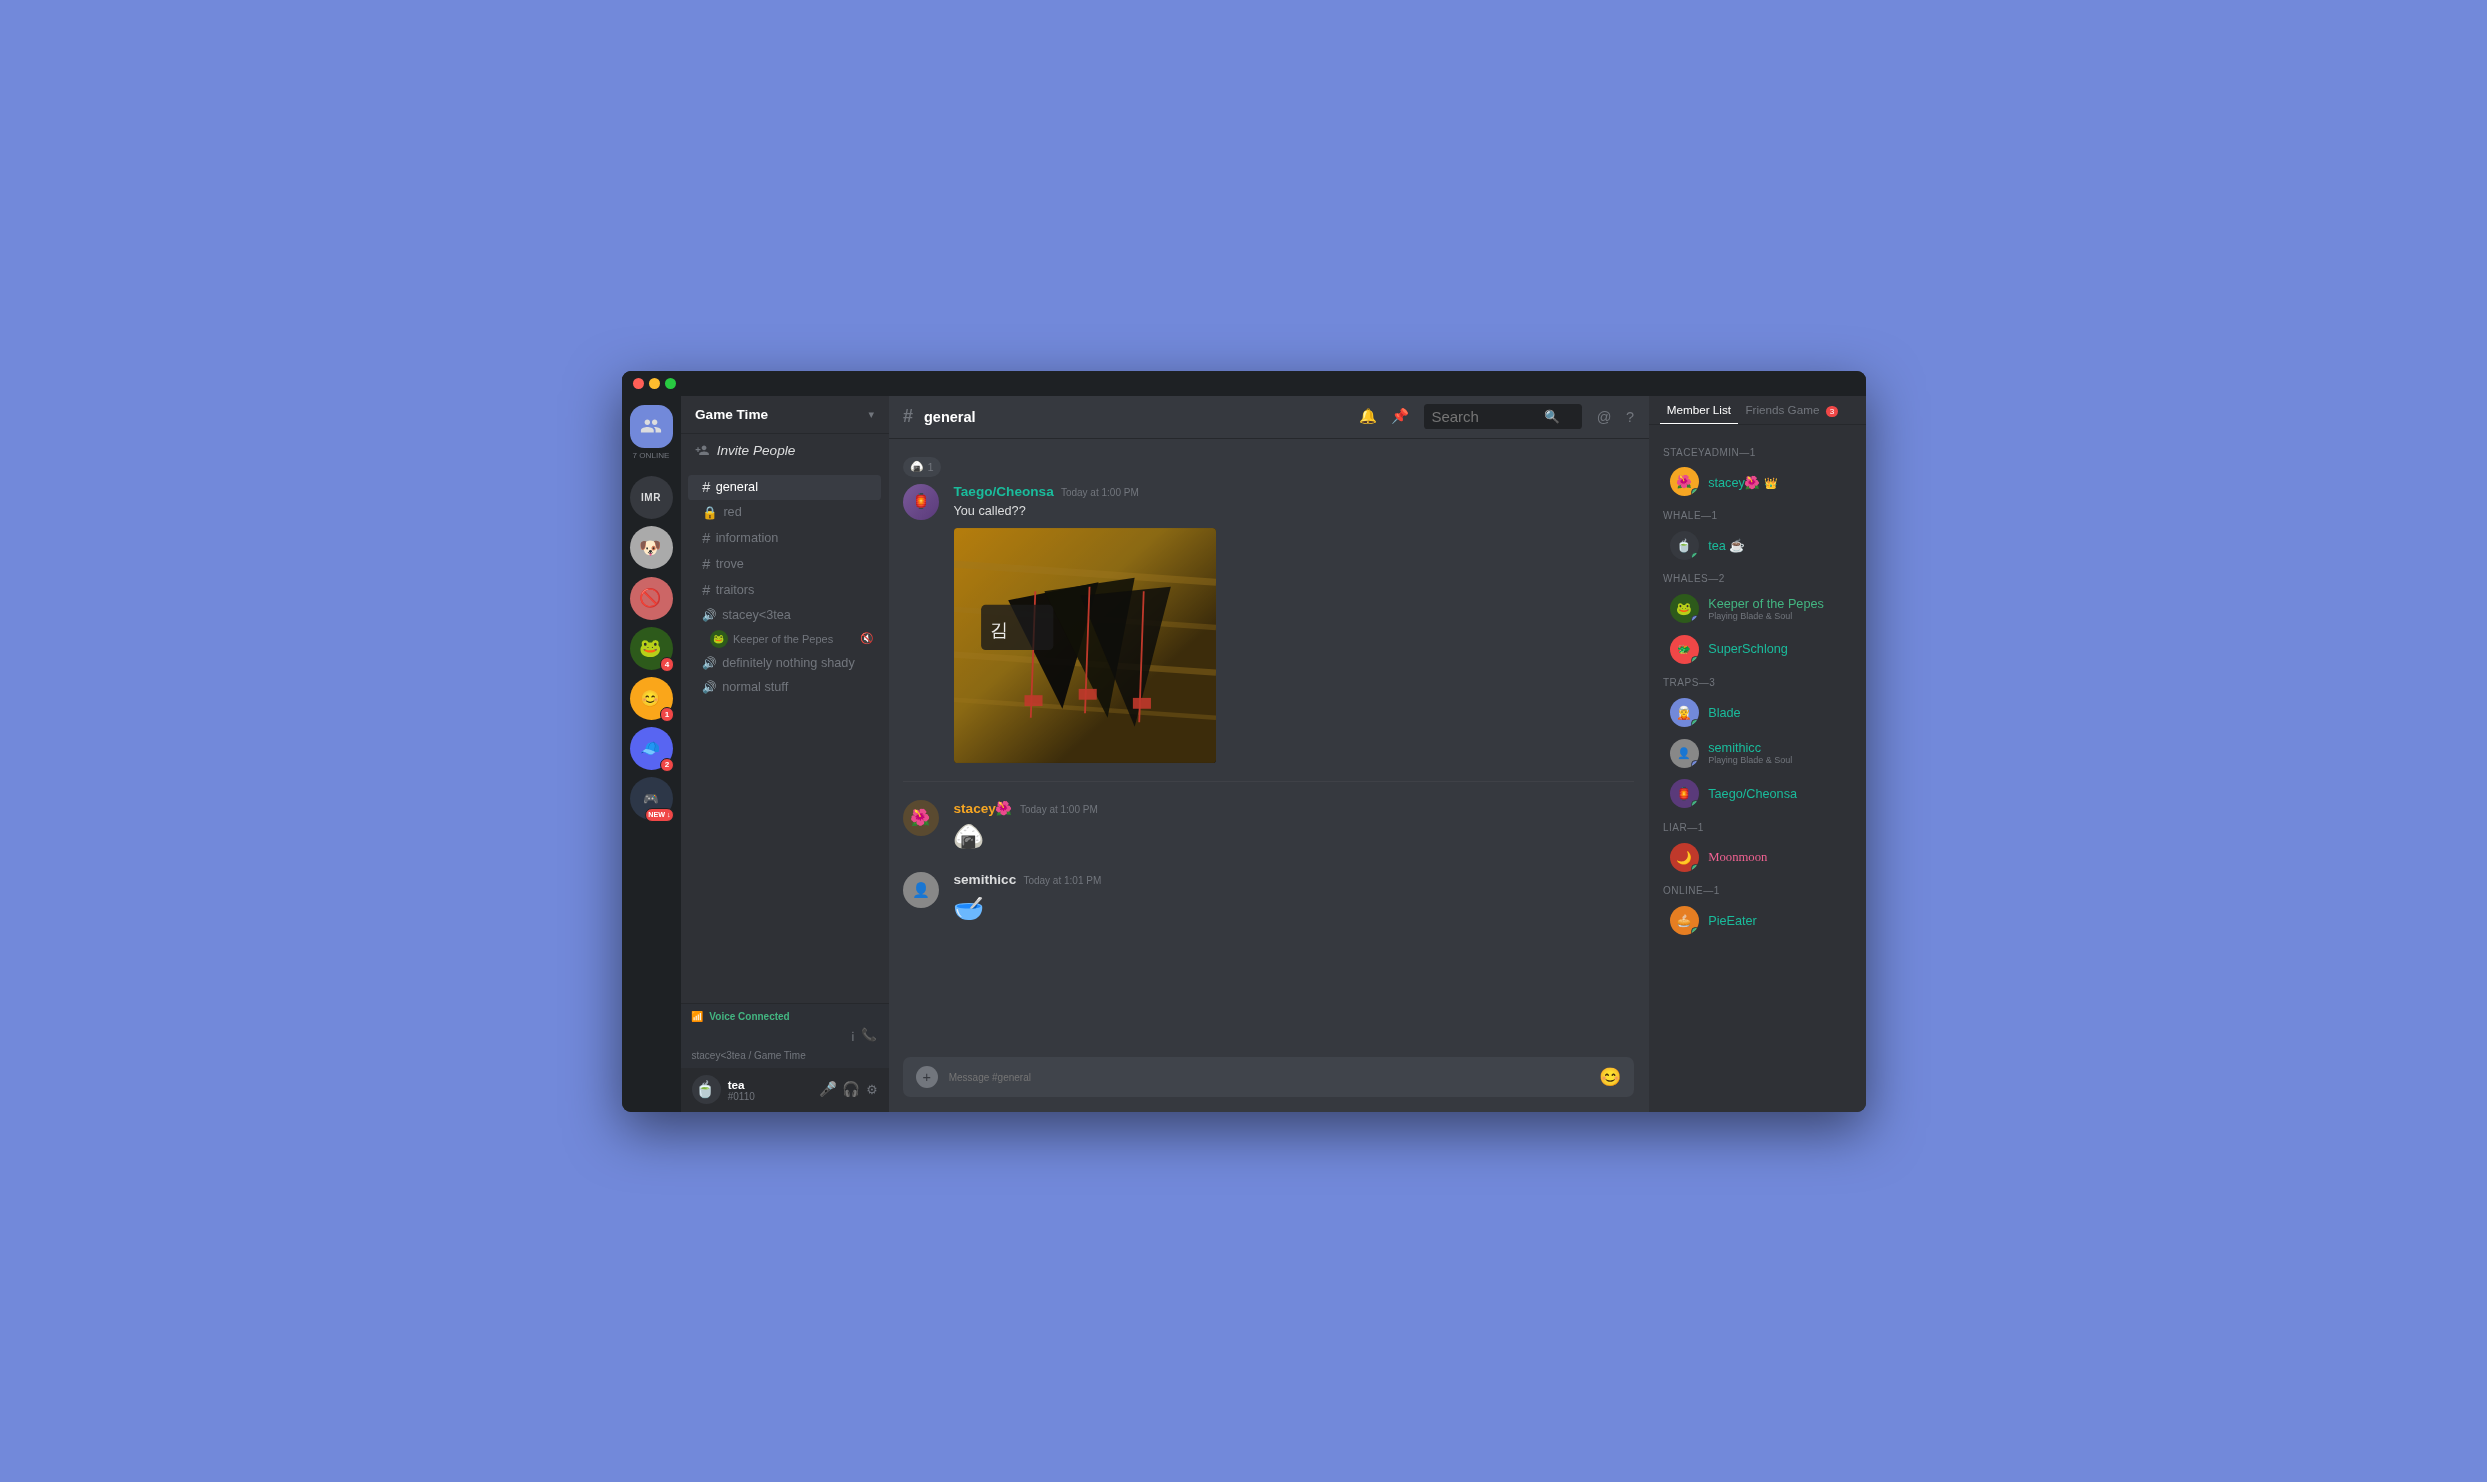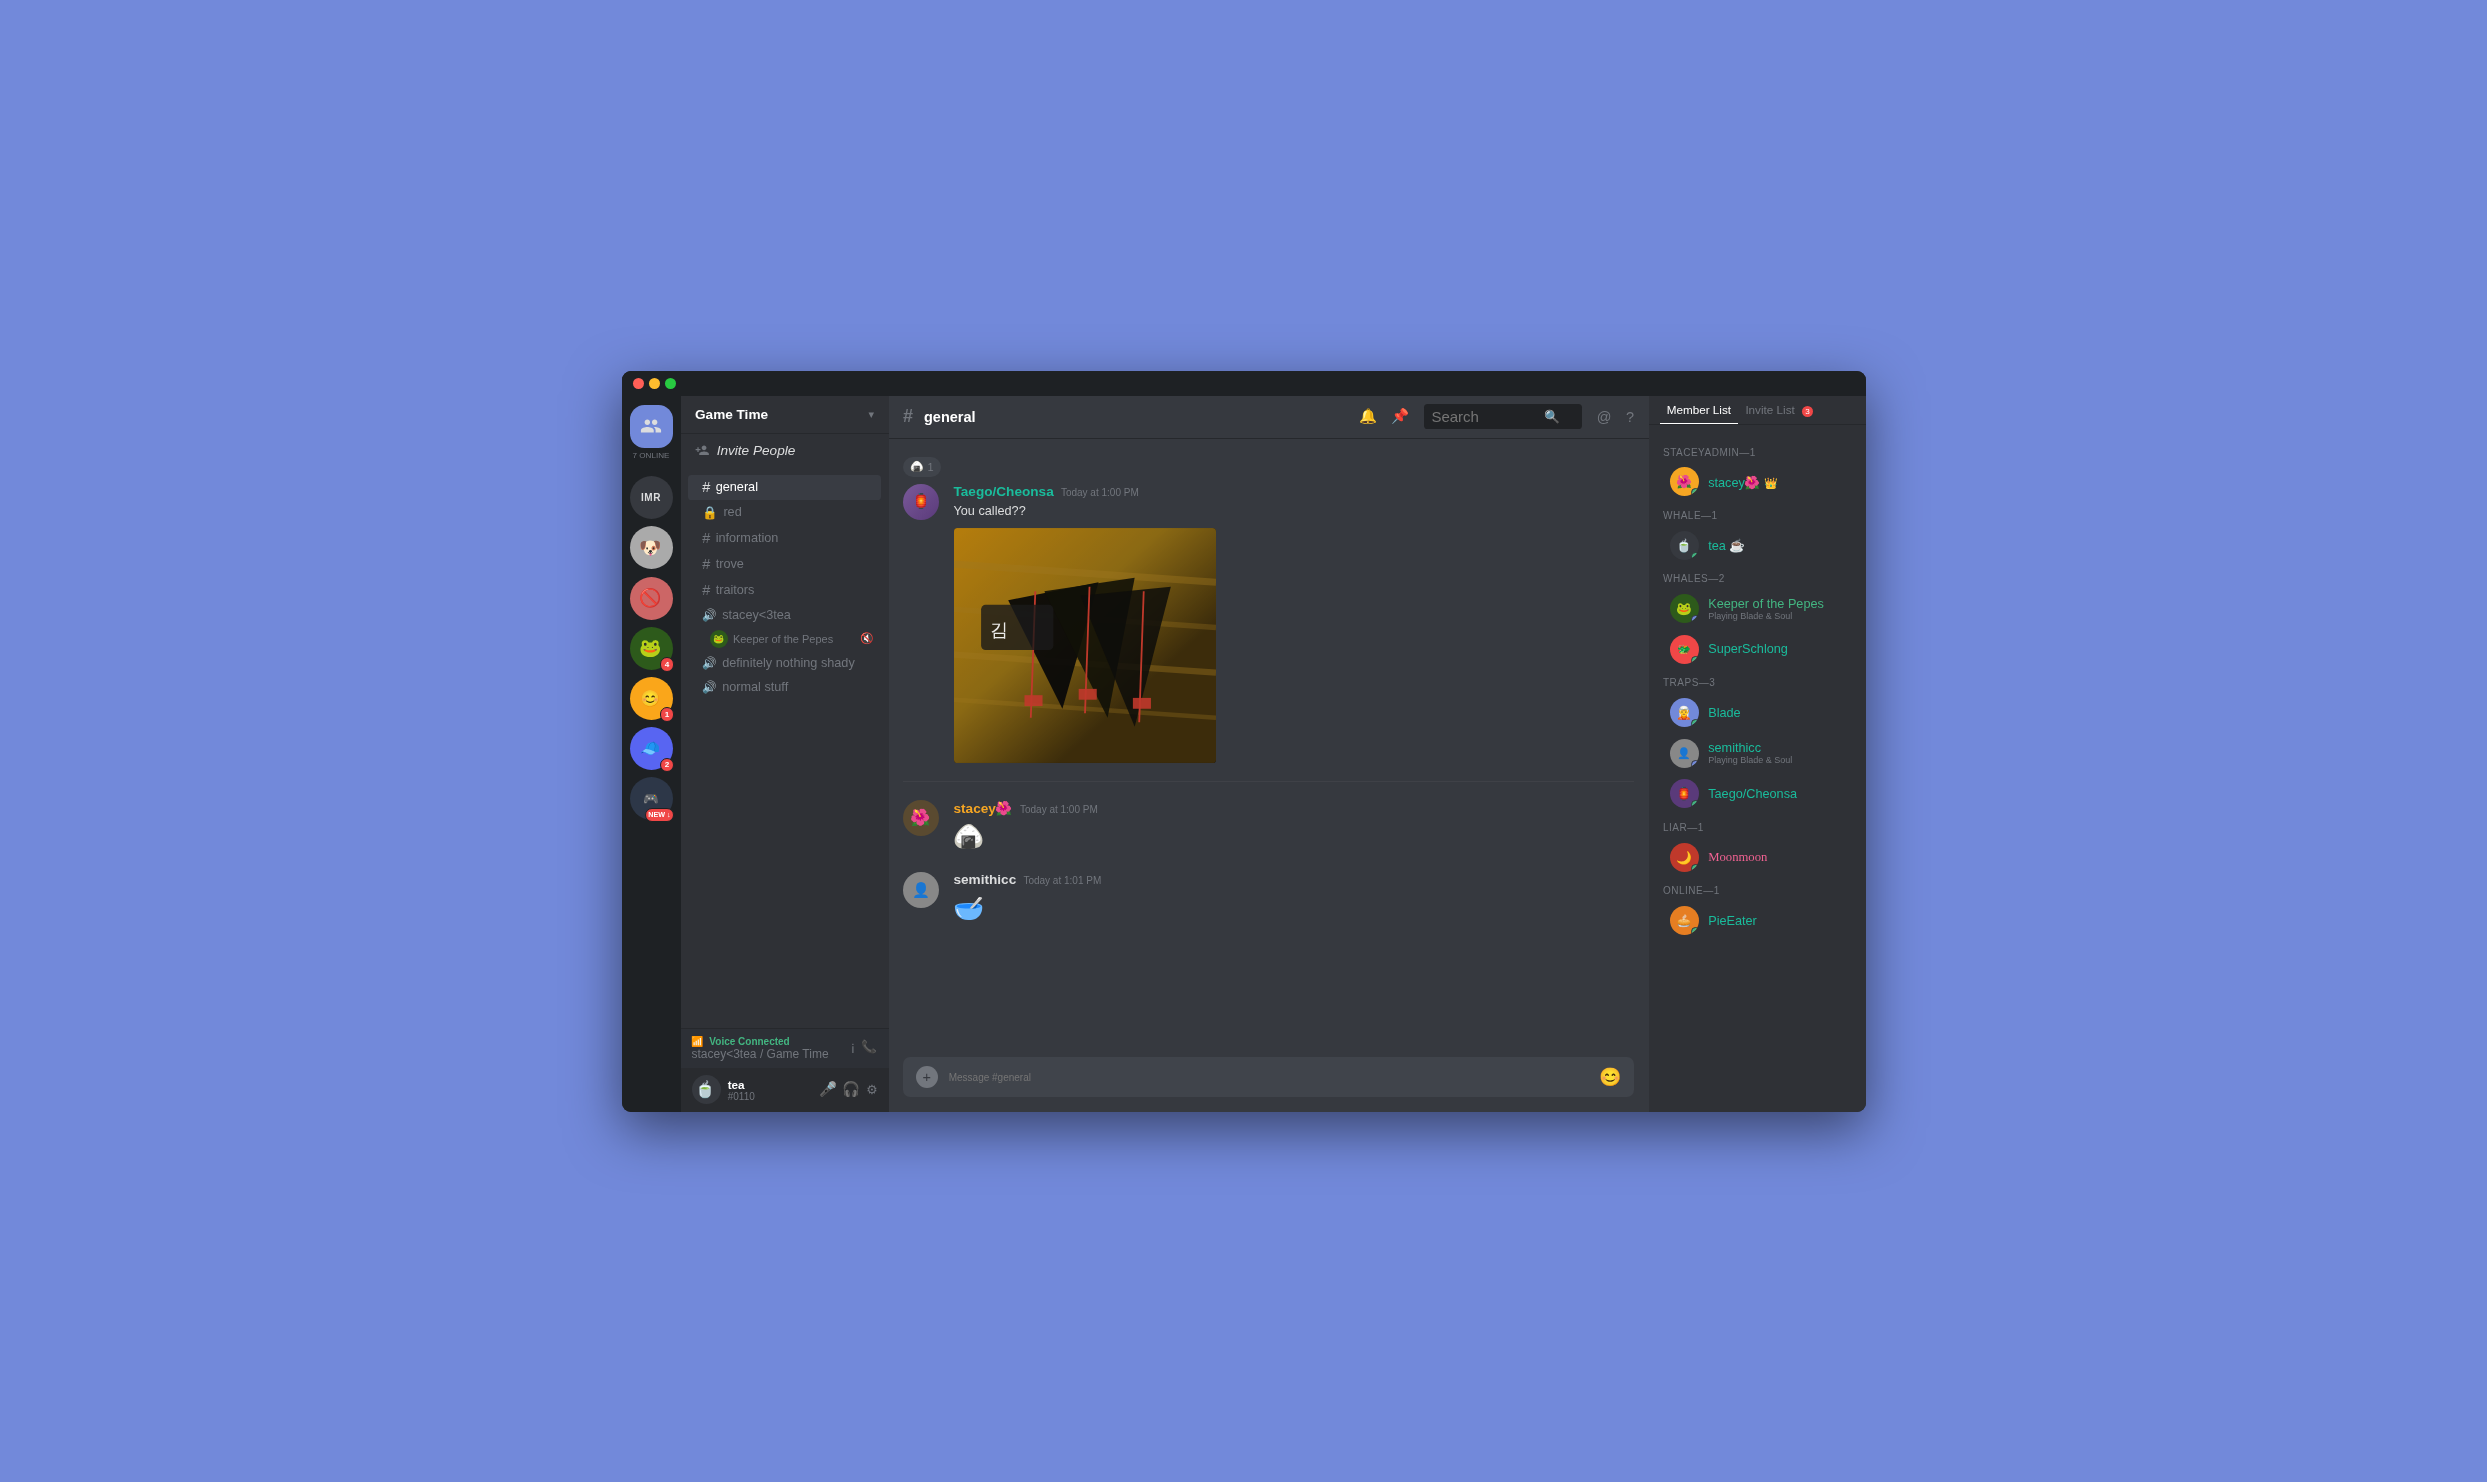--- a/index.html
+++ b/index.html
@@ -218,22 +218,23 @@
     }
     .voice-connected-text {
       font-size: 10px;
       color: #43b581;
       font-weight: 700;
       display: flex;
       align-items: center;
       gap: 5.4px;
     }
     .voice-connected-sub {
-      font-size: 12px;
-      color: #72767d;
+      font-size: 10px;
+      color: #72767d;
+      margin-top: 28px;
     }
     
     .user-bar {
       background: #292b2f;
       padding: 7.2px 11px;
       display: flex;
       align-items: center;
       gap: 7.2px;
     }
     .user-avatar-small {
@@ -734,21 +735,21 @@
         <input class="input-field" type="text" placeholder="Message #general" style="">
         <span class="emoji-btn">😊</span>
       </div>
     </div>
   </div>
 
   <div class="member-list">
     <div class="member-list-tabs">
       <div class="member-tab active">Member List</div>
       <div class="member-tab">
-        <span>Invite List</span>
+        <span>Friends Game</span>
         <span class="member-tab-badge">3</span>
       </div>
     </div>
 
     <div class="member-section-header">STACEYADMIN—1</div>
     <div class="member-item">
       <div class="member-avatar" style="background:#f6a623;font-size:12.7px;">🌺
         <div class="status-dot status-online"></div>
       </div>
       <div>

